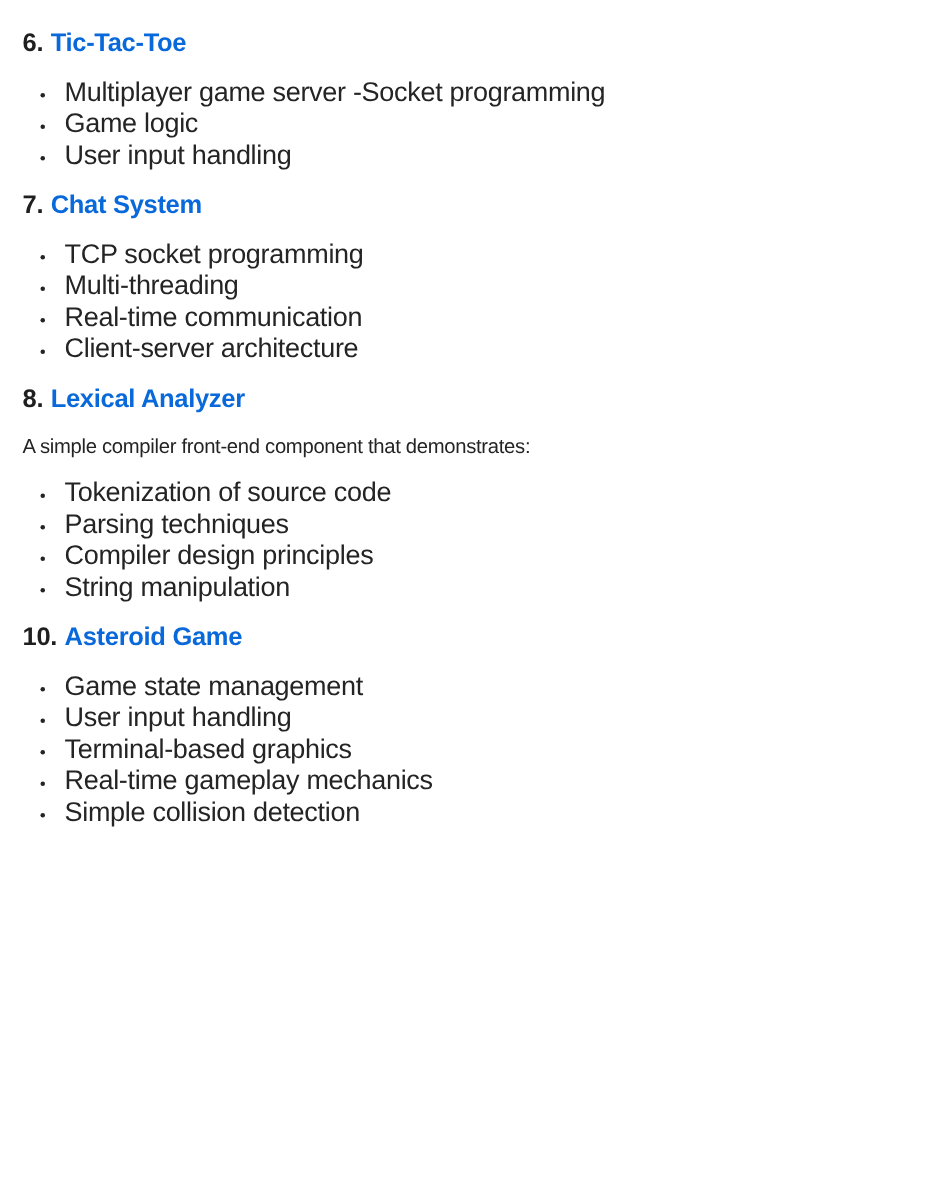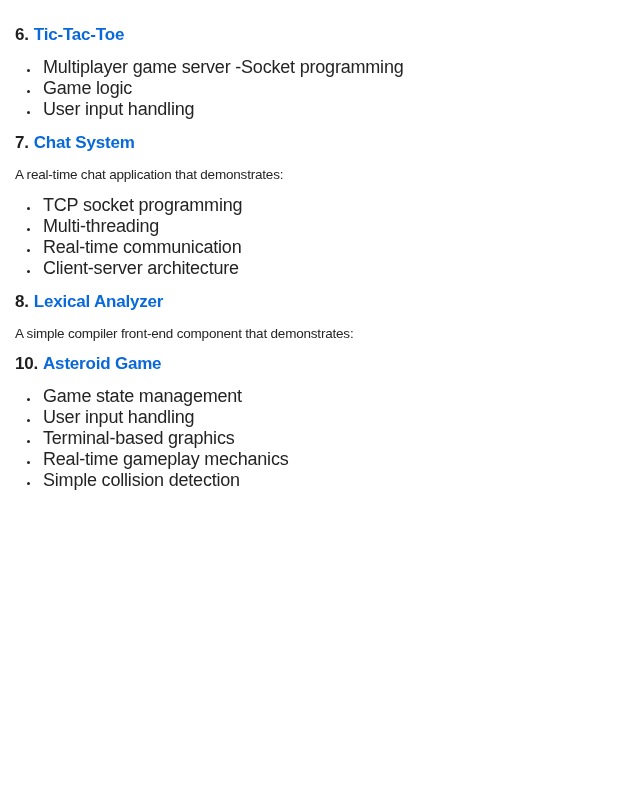--- a/index.html
+++ b/index.html
@@ -15,22 +15,21 @@
   }
   body {
     width: 629px;
     height: 800px;
     background: var(--bg-color);
     font-family: "Liberation Sans", sans-serif;
     color: var(--text-color);
     overflow: hidden;
   }
   .doc {
-    padding: 9px 16px 0 15px;
-    margin-top: 16px;
+    padding: 19px 16px 0 15px;
   }
   .doc-section { margin: 0; }
   h3.heading {
     font-size: 17px;
     line-height: 20px;
     font-weight: 700;
     letter-spacing: -0.2px;
     margin: 0 0 12px 0;
     color: var(--heading-num-color);
   }
@@ -75,32 +74,37 @@
     <h3 class="heading"><span class="num">6.</span><a class="title-link">Tic-Tac-Toe</a></h3>
     <ul class="bullets">
         <li>Multiplayer game server -Socket programming</li>
         <li>Game logic</li>
         <li>User input handling</li>
       </ul>
   </section>
 
   <section class="doc-section">
     <h3 class="heading"><span class="num">7.</span><a class="title-link">Chat System</a></h3>
-    <p class="desc">A real-time chat application that demonstrates:</p>
     <ul class="bullets">
         <li>TCP socket programming</li>
         <li>Multi-threading</li>
         <li>Real-time communication</li>
         <li>Client-server architecture</li>
       </ul>
   </section>
 
   <section class="doc-section">
     <h3 class="heading"><span class="num">8.</span><a class="title-link">Lexical Analyzer</a></h3>
     <p class="desc">A simple compiler front-end component that demonstrates:</p>
+    <ul class="bullets">
+        <li>Tokenization of source code</li>
+        <li>Parsing techniques</li>
+        <li>Compiler design principles</li>
+        <li>String manipulation</li>
+      </ul>
   </section>
 
   <section class="doc-section">
   </section>
 
   <section class="doc-section">
     <h3 class="heading"><span class="num">10.</span><a class="title-link">Asteroid Game</a></h3>
     <ul class="bullets">
         <li>Game state management</li>
         <li>User input handling</li>

